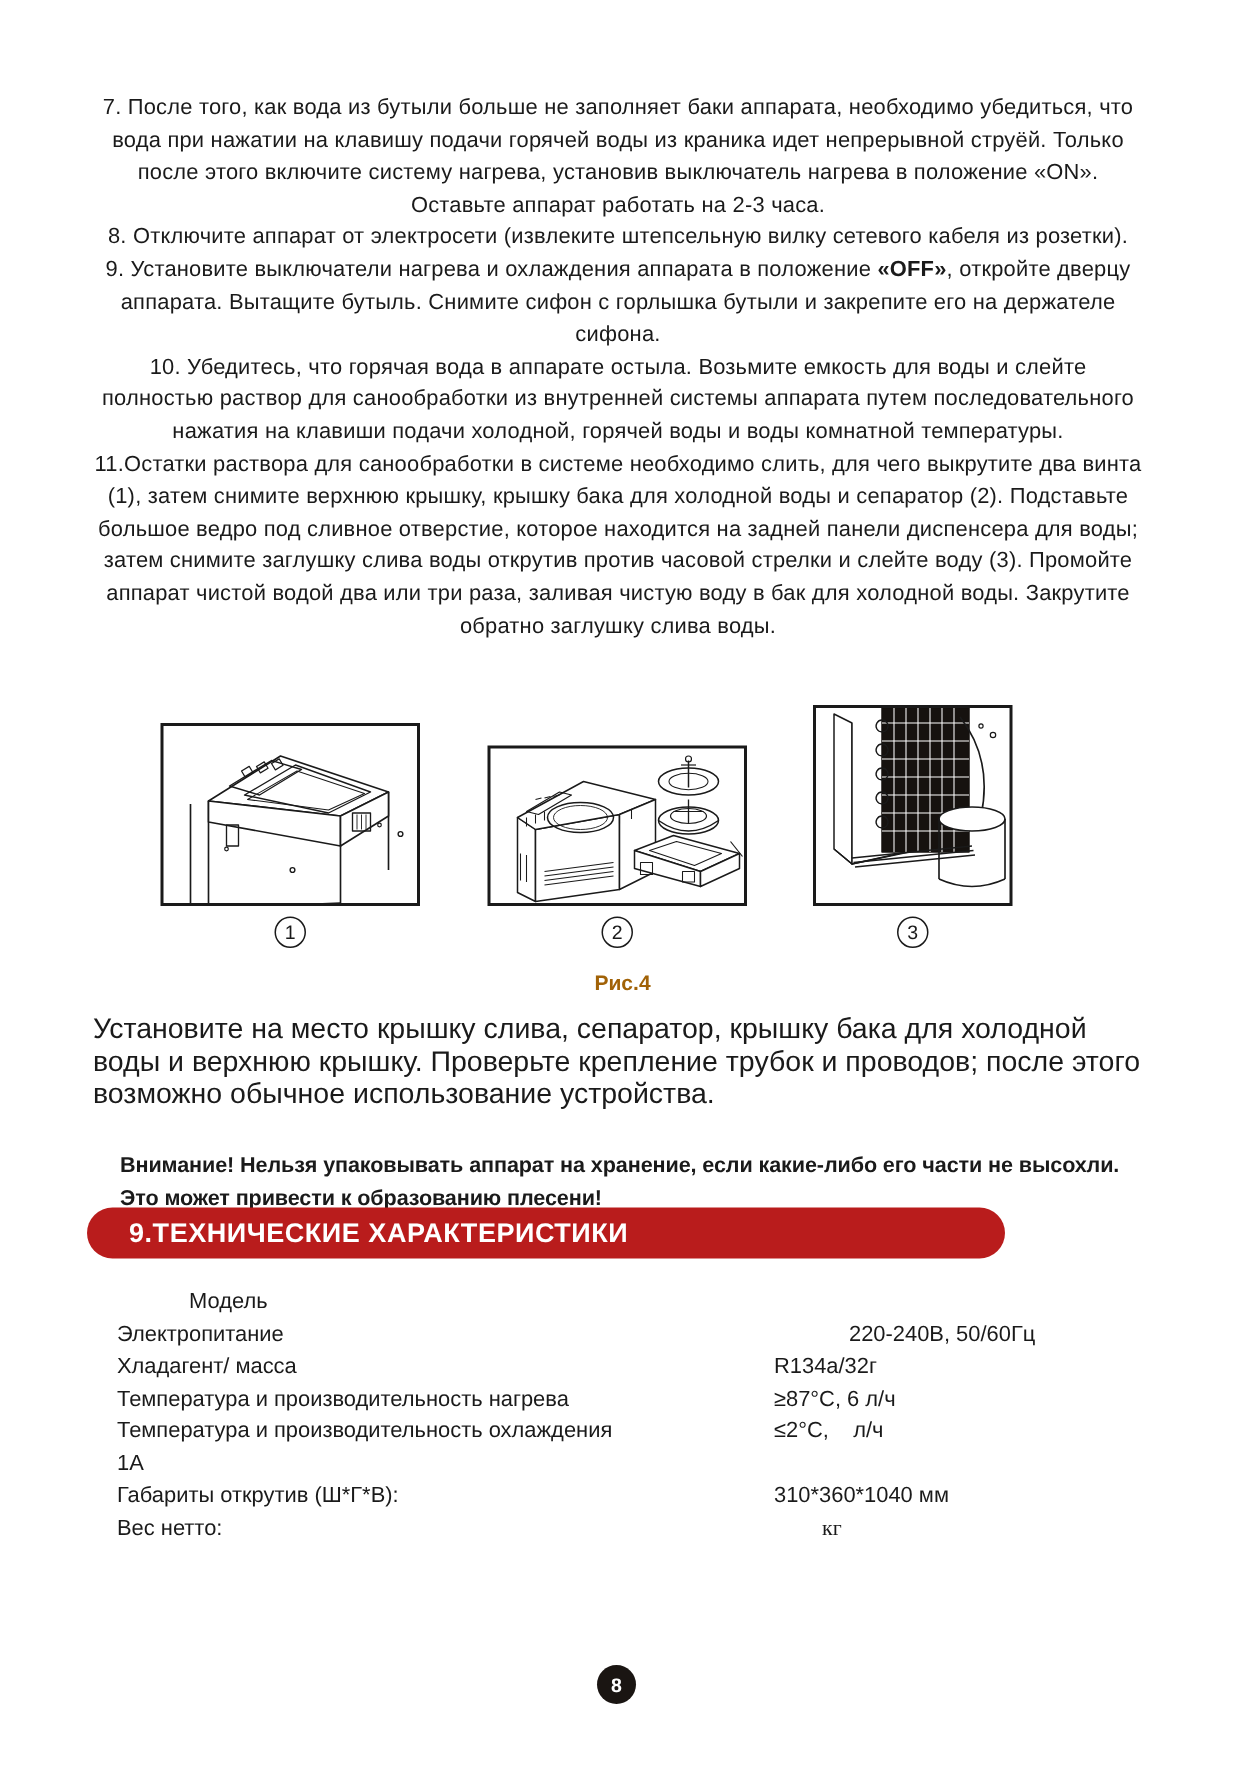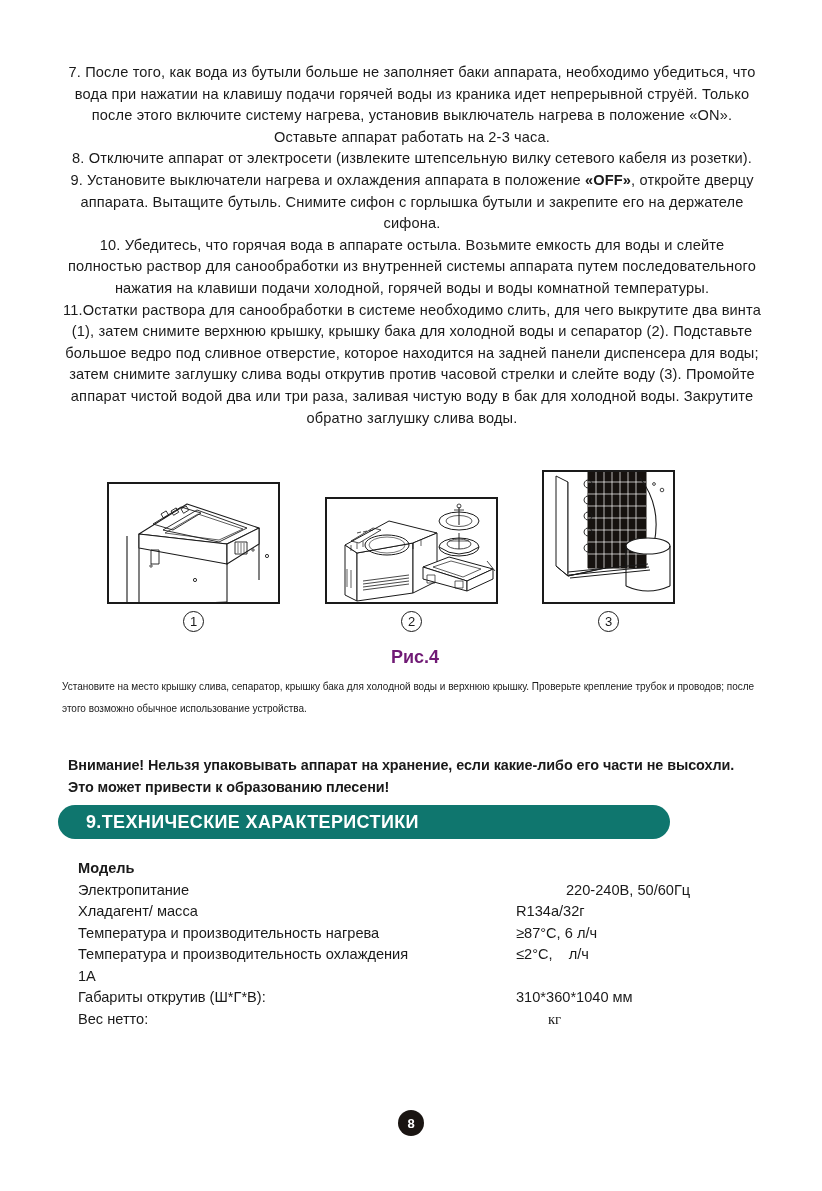--- a/index.html
+++ b/index.html
@@ -79,58 +79,58 @@
   #fig2 .frame { width: 173px; height: 107px; }
   #fig3 { left: 542px; top: 0px; }
   #fig3 .frame { width: 133px; height: 134px; }
 
   .fig-label {
     position: absolute;
     left: 0;
     top: 177px;
     width: 822px;
     text-align: center;
-    font-size: 18px;
+    font-size: 14px;
     font-weight: 700;
-    color: #701a75;
+    color: #a16207;
   }
   .fig-label span { margin-left: 8px; }
 
   
   .after-fig {
     position: absolute;
     left: 62px;
     top: 676px;
     width: 700px;
-    font-size: 10px;
+    font-size: 19px;
     line-height: 21.6px;
   }
   .after-fig p { margin: 0; }
 
   .warning {
     position: absolute;
     left: 62px;
     top: 749px;
     width: 706px;
     font-size: 14.4px;
     line-height: 21.5px;
     font-weight: 700;
     font-family: "Liberation Sans Narrow", "Liberation Sans", sans-serif;
     letter-spacing: -0.005em;
   }
-  .warning p { margin: 6px; }
+  .warning p { margin: 18px; }
 
   
   .banner {
     position: absolute;
     left: 58px;
     top: 805px;
     width: 612px;
     height: 34px;
-    background: #0f766e;
+    background: #b91c1c;
     border-radius: 17px;
     display: flex;
     align-items: center;
   }
   .banner-title {
     color: #ffffff;
     font-size: 18px;
     font-weight: 700;
     letter-spacing: 0.02em;
     padding-left: 28px;
@@ -140,21 +140,22 @@
   
   .specs {
     position: absolute;
     left: 78px;
     top: 858px;
     width: 620px;
     font-size: 14.6px;
     line-height: 21.5px;
   }
   .specs .model-row {
-    font-weight: 700;
+    font-weight: 400;
+    margin-left: 48px;
   }
   .spec-row {
     display: flex;
   }
   .spec-label {
     width: 438px;
     flex: 0 0 438px;
   }
   .spec-value {
     flex: 1 1 auto;

